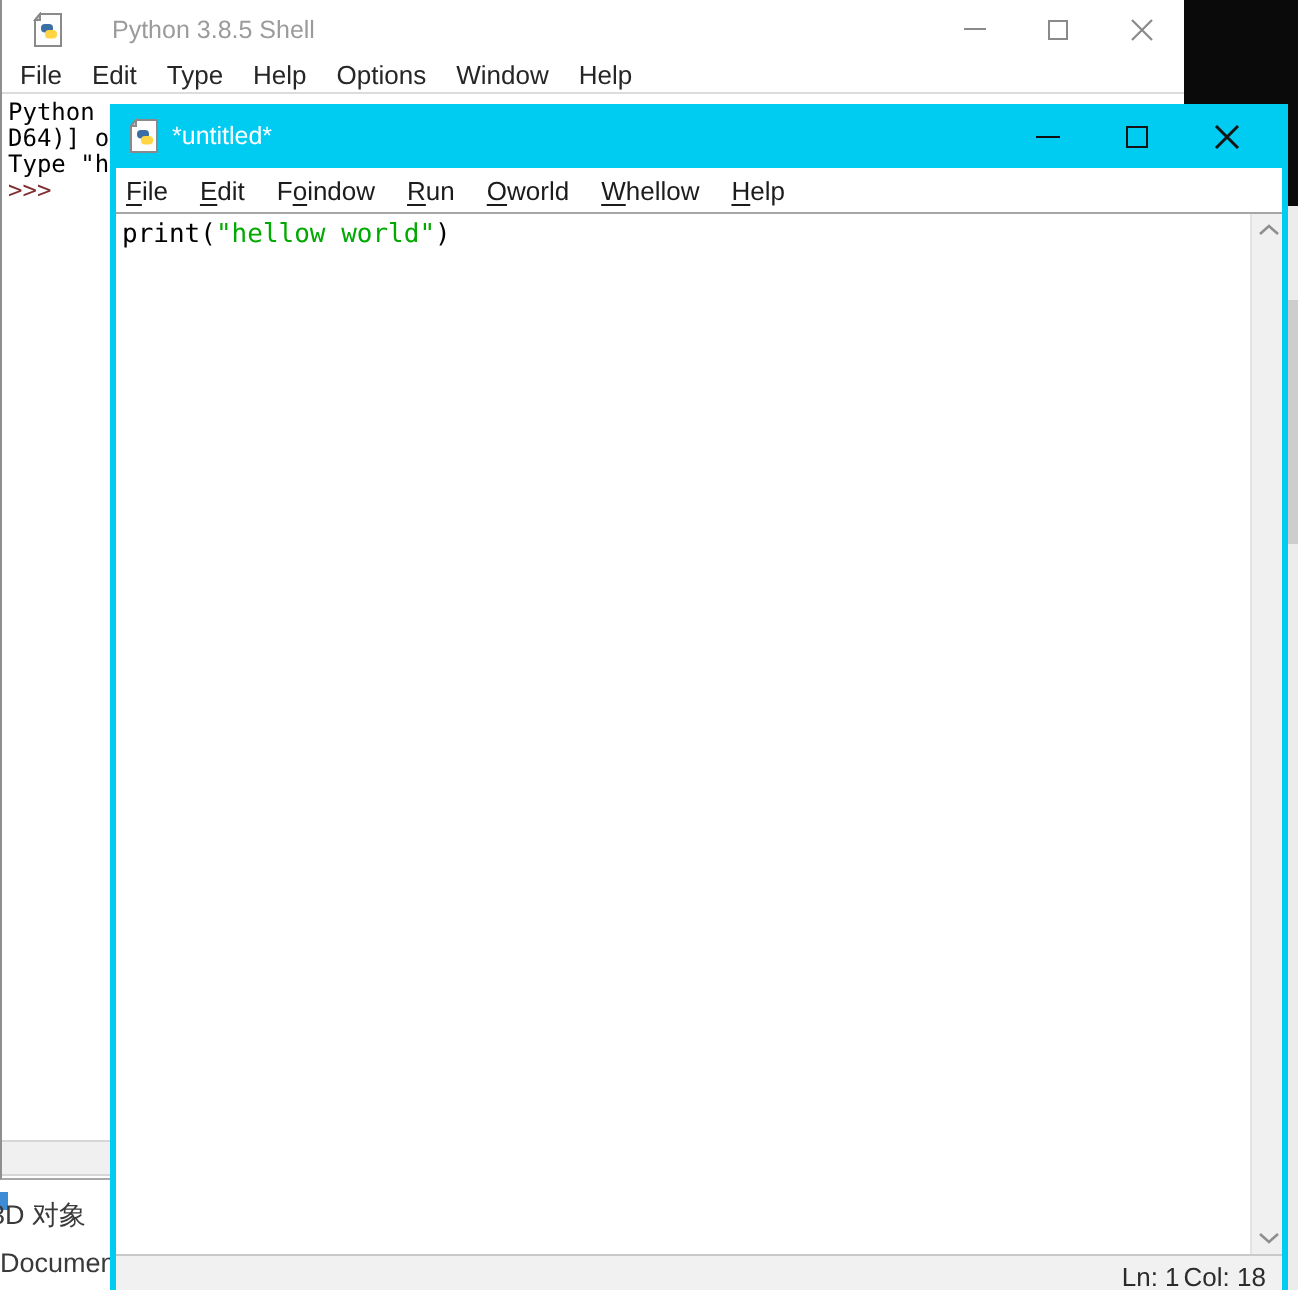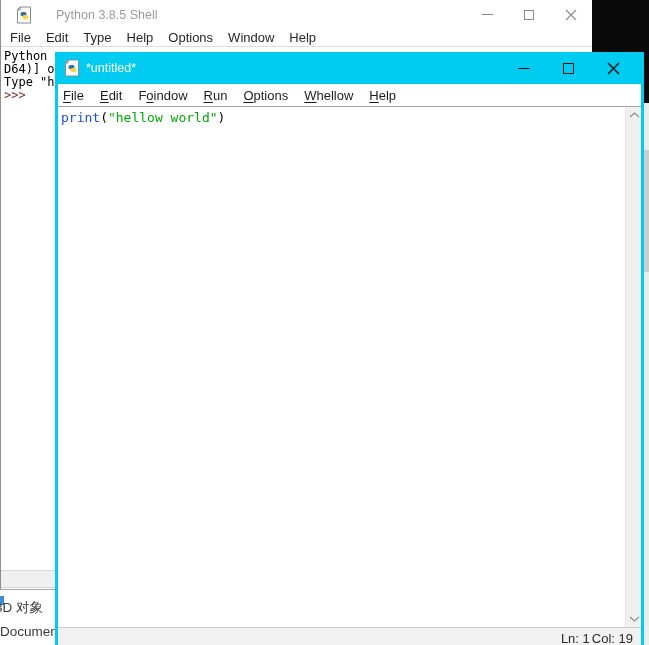--- a/index.html
+++ b/index.html
@@ -40,21 +40,21 @@
   .editor-controls .win-btn { width:45px; }
   .glyph-min-black { width:12px; border-top:1.5px solid #111; display:inline-block; }
   .glyph-max-black { width:11px; height:11px; border:1.5px solid #141414; display:inline-block; }
   .editor-menubar { height:23px; min-height:23px; background:#ffffff; border-bottom:1px solid #a6a6a6;
                     display:flex; align-items:center; padding-left:5px; }
   .editor-menubar .menu-item { font-size:13px; color:#1c1c1c; margin-right:16px; white-space:nowrap; }
   .menu-u { text-decoration:underline; text-underline-offset:2px; }
   .editor-body { flex:1; display:flex; min-height:0; }
   .editor-text { flex:1; background:#ffffff; padding:3px 0 0 3px;
                  font-family:"DejaVu Sans Mono","Liberation Mono",monospace; font-size:13px; line-height:15px; }
-  .code-kw { color:#1d4ed8; }
+  .code-kw { color:#000000; }
   .code-str { color:#00aa00; }
   .code-plain { color:#000000; }
   .editor-vscroll { width:16px; background:#f0f0f0; border-left:1px solid #e3e3e3; position:relative; }
   .scroll-arrow { position:absolute; left:2px; width:12px; height:8px; display:flex; align-items:center; justify-content:center; }
   .scroll-arrow.up { top:4px; } .scroll-arrow.down { bottom:4px; }
   .editor-statusbar { height:22px; min-height:22px; background:#f1f1f1; border-top:1px solid #c9c9c9;
                       display:flex; justify-content:flex-end; align-items:center; gap:2px;
                       padding-right:8px; font-size:13px; color:#2b2b2b; }
 </style>
 </head>
@@ -129,21 +129,21 @@
           <path d="M1 1 L12 12 M12 1 L1 12" stroke="#141414" stroke-width="1.5" fill="none"></path>
         </svg>
       </div>
     </div>
   </div>
   <div class="editor-menubar">
     <span class="menu-item"><span></span><span class="menu-u">F</span><span>ile</span></span>
     <span class="menu-item"><span></span><span class="menu-u">E</span><span>dit</span></span>
     <span class="menu-item"><span>F</span><span class="menu-u">o</span><span>indow</span></span>
     <span class="menu-item"><span></span><span class="menu-u">R</span><span>un</span></span>
-    <span class="menu-item"><span></span><span class="menu-u">O</span><span>ptions</span></span>
+    <span class="menu-item"><span></span><span class="menu-u">O</span><span>world</span></span>
     <span class="menu-item"><span></span><span class="menu-u">W</span><span>hellow</span></span>
     <span class="menu-item"><span></span><span class="menu-u">H</span><span>elp</span></span>
   </div>
   <div class="editor-body">
     <div class="editor-text">
       <div><span class="code-kw">print</span><span class="code-plain">(</span><span class="code-str">"hellow world"</span><span class="code-plain">)</span></div>
     </div>
     <div class="editor-vscroll">
       <div class="scroll-arrow up">
         <svg width="11" height="6" viewBox="0 0 11 6">
@@ -152,15 +152,15 @@
       </div>
       <div class="scroll-arrow down">
         <svg width="11" height="6" viewBox="0 0 11 6">
           <path d="M1 1 L5.5 5 L10 1" stroke="#8f8f8f" stroke-width="1.3" fill="none"></path>
         </svg>
       </div>
     </div>
   </div>
   <div class="editor-statusbar">
     <span>Ln: 1</span>
-    <span>Col: 19</span>
+    <span>Col: 18</span>
   </div>
 </div>
 
 </body></html>

